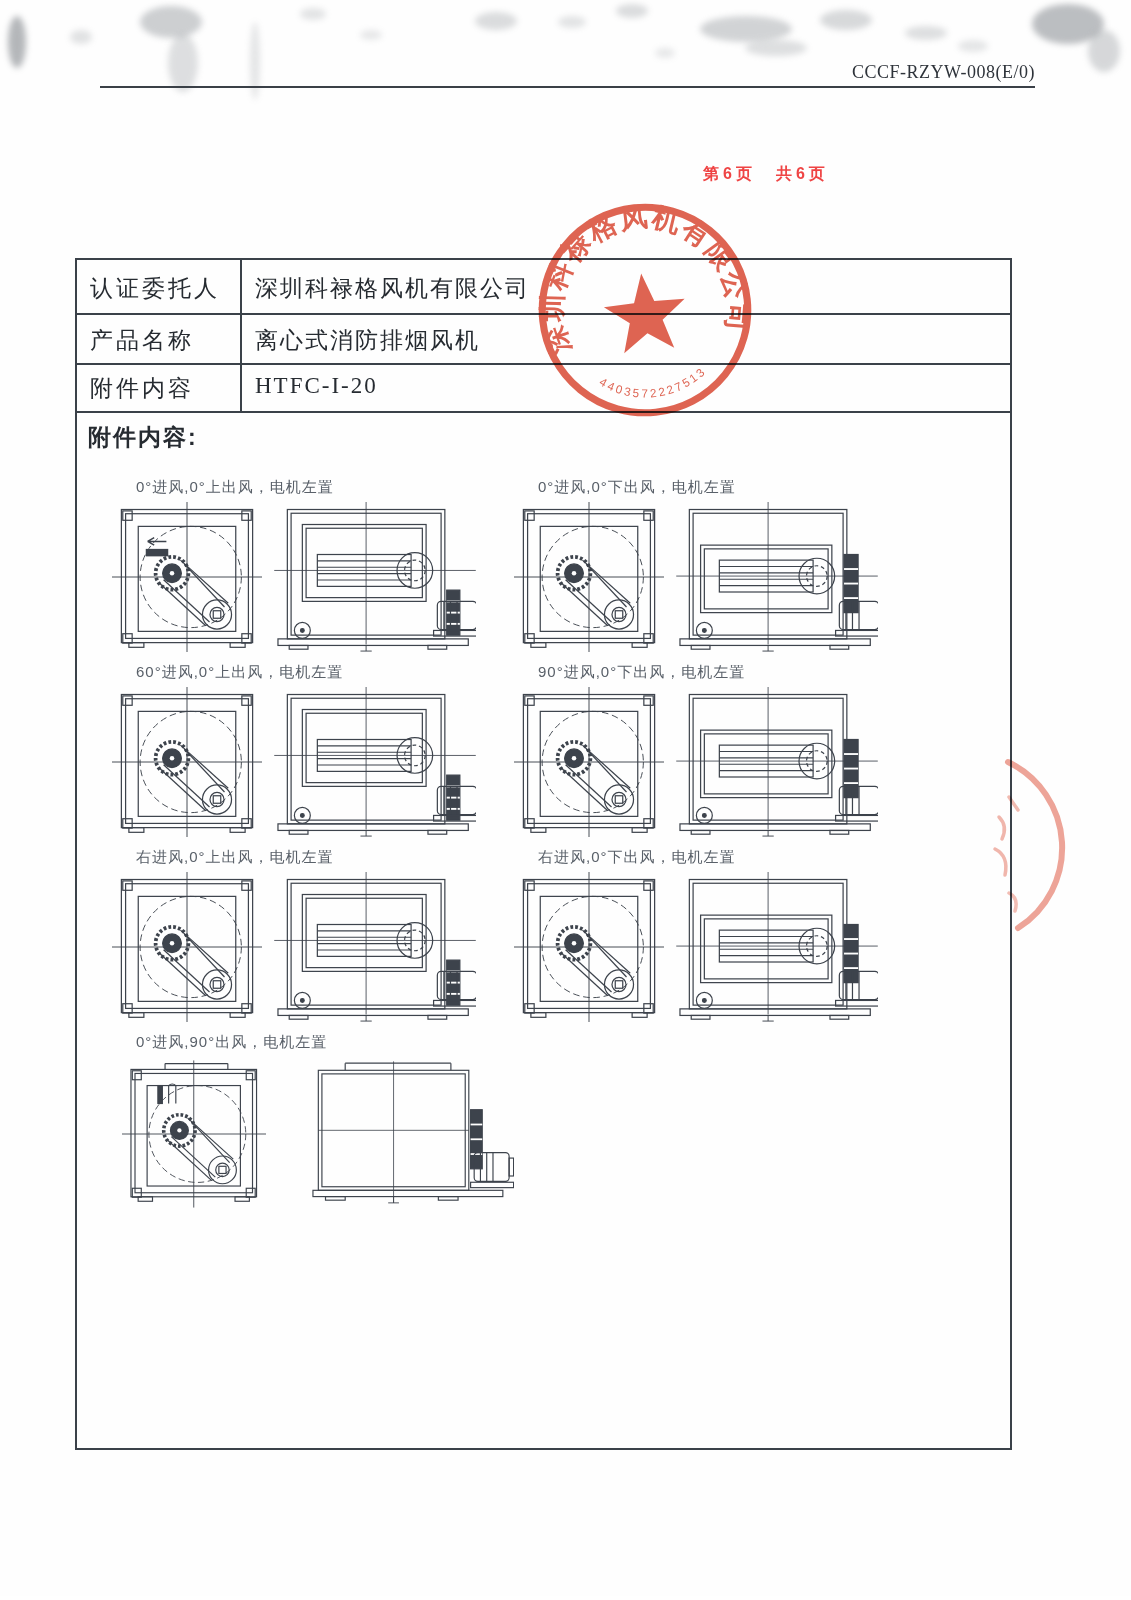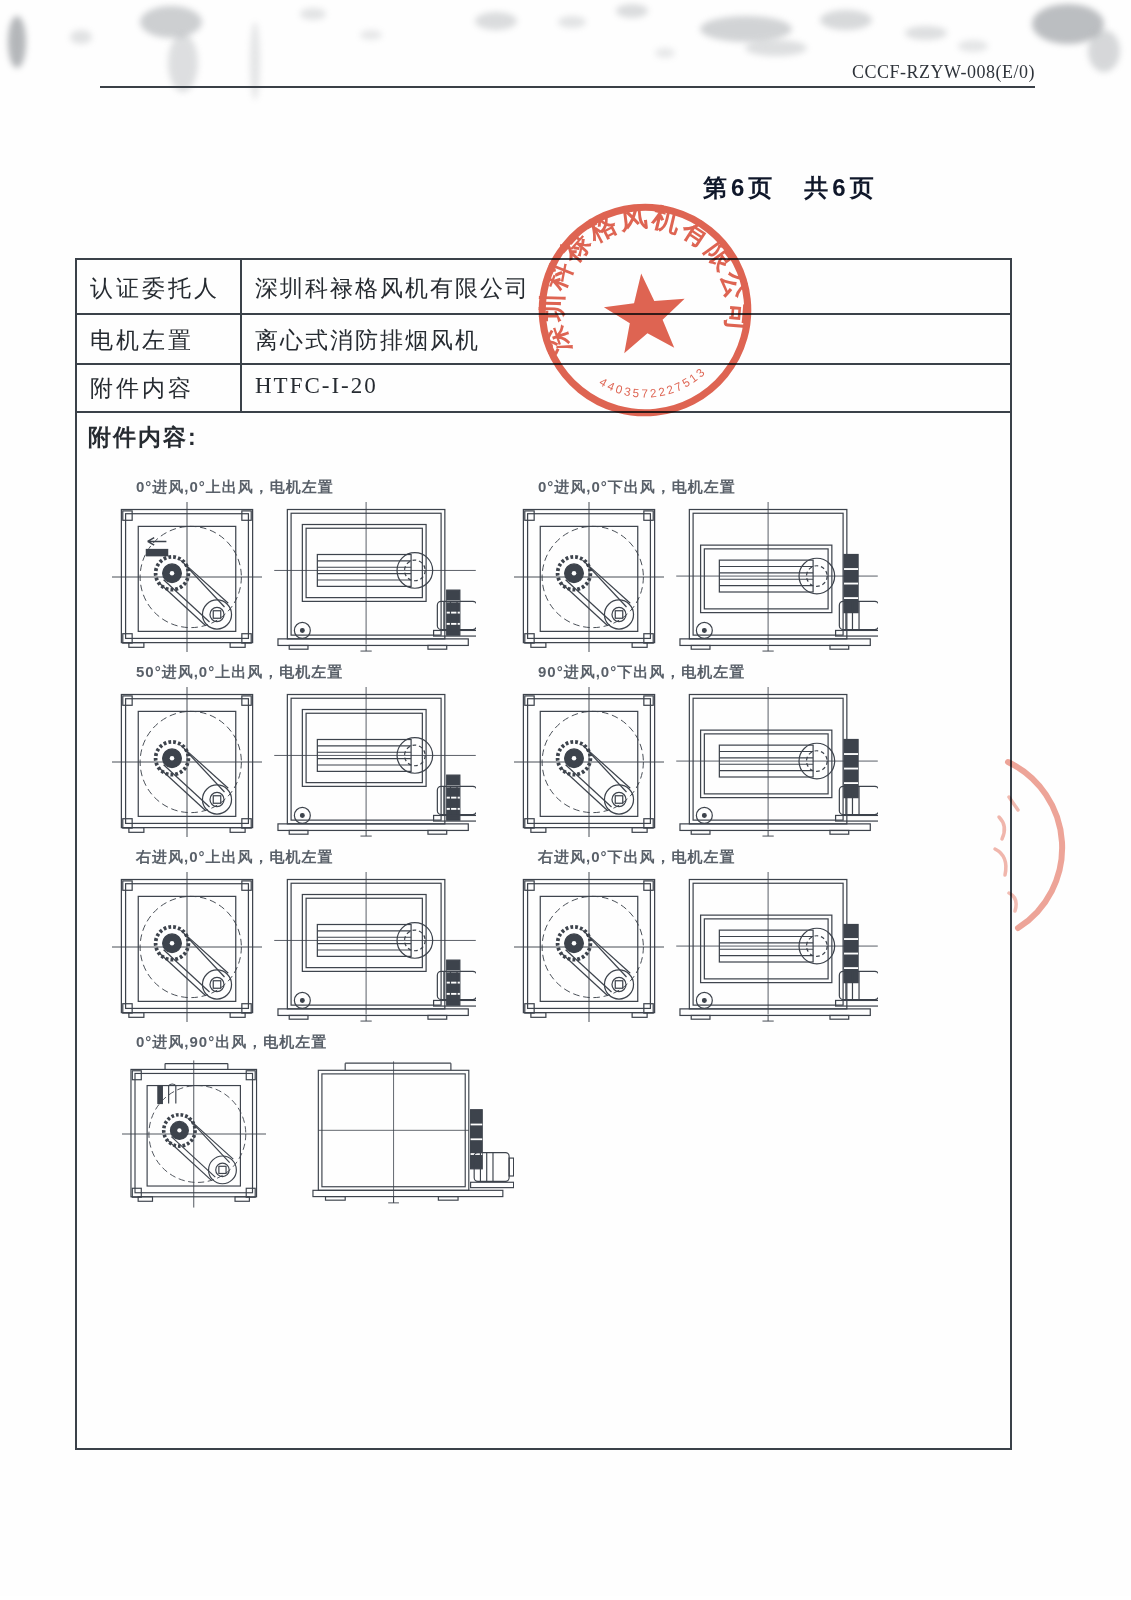--- a/index.html
+++ b/index.html
@@ -16,23 +16,23 @@
     font-family:"Liberation Serif", serif; font-size:18px; color:#2e333a;
     letter-spacing:.5px;
   }
   .header-rule{position:absolute; top:86px; left:100px; width:935px; height:2.4px; background:#3a4047;}
   .page-title{
     position:absolute; top:102px; left:0; width:1054px; text-align:center;
     font-family:"Liberation Sans", sans-serif; font-weight:bold;
     font-size:33px; letter-spacing:2px; color:#30353c;
   }
   .page-info{
-    position:absolute; top:172px; left:703px;
+    position:absolute; top:164px; left:703px;
     font-family:"Liberation Sans", sans-serif; font-weight:bold;
-    font-size:24px; letter-spacing:4px; color:#0f172a;
+    font-size:16px; letter-spacing:4px; color:#ef4444;
   }
   
   .main-table{
     position:absolute; left:75px; top:210px; width:933px; height:1188px;
     border:2.5px solid #3a4149;
     margin-top:48px;
   }
   .t-hline{position:absolute; left:0; width:100%; height:2px; background:#3a4149;}
   .t-vline{position:absolute; top:0; width:2px; background:#3a4149;}
   .t-label{
@@ -48,21 +48,21 @@
     font-weight:bold; color:#262b31;
     font-family:"Liberation Sans", sans-serif;
   }
   .section-title{
     position:absolute; left:128px; top:424px; font-size:23px; letter-spacing:2px;
     font-weight:bold; color:#262b31;
     font-family:"Liberation Sans", sans-serif;
   }
   
   .diagram-grid{position:absolute; left:112px; top:478px; width:900px;}
-  .dg-row{display:flex; margin-bottom:11px;font-weight:bold;}
+  .dg-row{display:flex; margin-bottom:11px;}
   .dg-cell{width:402px;}
   .dg-label{
     margin:0 0 5px 24px;
     font-family:"Liberation Sans", sans-serif;
     font-size:15px; color:#596069; letter-spacing:1px; white-space:nowrap;
   }
   .dg-pair{display:flex; align-items:flex-end; gap:12px;}
   .dg-pair.wide-gap{gap:38px; margin-left:10px;}
   .dg-front{width:150px; height:150px;}
   .dg-side{width:202px; height:150px;}
@@ -108,21 +108,21 @@
   <div class="page-info">第6页　共6页</div>
 
   <div class="main-table">
     <div class="t-hline" style="top:53px"></div>
     <div class="t-hline" style="top:103px"></div>
     <div class="t-hline" style="top:151px"></div>
     <div class="t-vline" style="left:163px; height:151px"></div>
 
     <div class="t-label" style="top:13px">认证委托人</div>
     <div class="t-value" style="top:13px">深圳科禄格风机有限公司</div>
-    <div class="t-label" style="top:65px">电机左置</div>
+    <div class="t-label" style="top:65px">产品名称</div>
     <div class="t-value" style="top:65px">离心式消防排烟风机</div>
     <div class="t-label" style="top:113px">附件内容</div>
     <div class="t-value" style="top:113px">HTFC-I-20</div>
 
     <div class="attach-label">附件内容:</div>
   </div>
 
 
   <div class="diagram-grid" id="diagram-grid">
       <div class="dg-row">
@@ -254,21 +254,21 @@
                 <rect x="216" y="112" width="6" height="18"></rect>
                 <rect x="170" y="137" width="52" height="6"></rect>
                 <path d="M98 153 v6 M92 159 h12" stroke-width="1"></path>
               </g>
             </svg>
           </div>
         </div>
       </div>
       <div class="dg-row">
         <div class="dg-cell">
-          <div class="dg-label">50°进风,0°上出风，电机左置</div>
+          <div class="dg-label">60°进风,0°上出风，电机左置</div>
           <div class="dg-pair">
             <svg class="dg-front" viewBox="0 0 160 160">
               <g stroke="#3d434c" fill="none" stroke-width="1.3">
                 <rect x="10" y="8" width="140" height="142"></rect>
                 <rect x="14.5" y="12.5" width="131" height="133"></rect>
                 <rect x="28" y="26" width="104" height="112"></rect>
                 <rect x="11.5" y="9.5" width="10" height="10"></rect>
                 <rect x="138.5" y="9.5" width="10" height="10"></rect>
                 <rect x="11.5" y="140.5" width="10" height="10"></rect>
                 <rect x="138.5" y="140.5" width="10" height="10"></rect>

